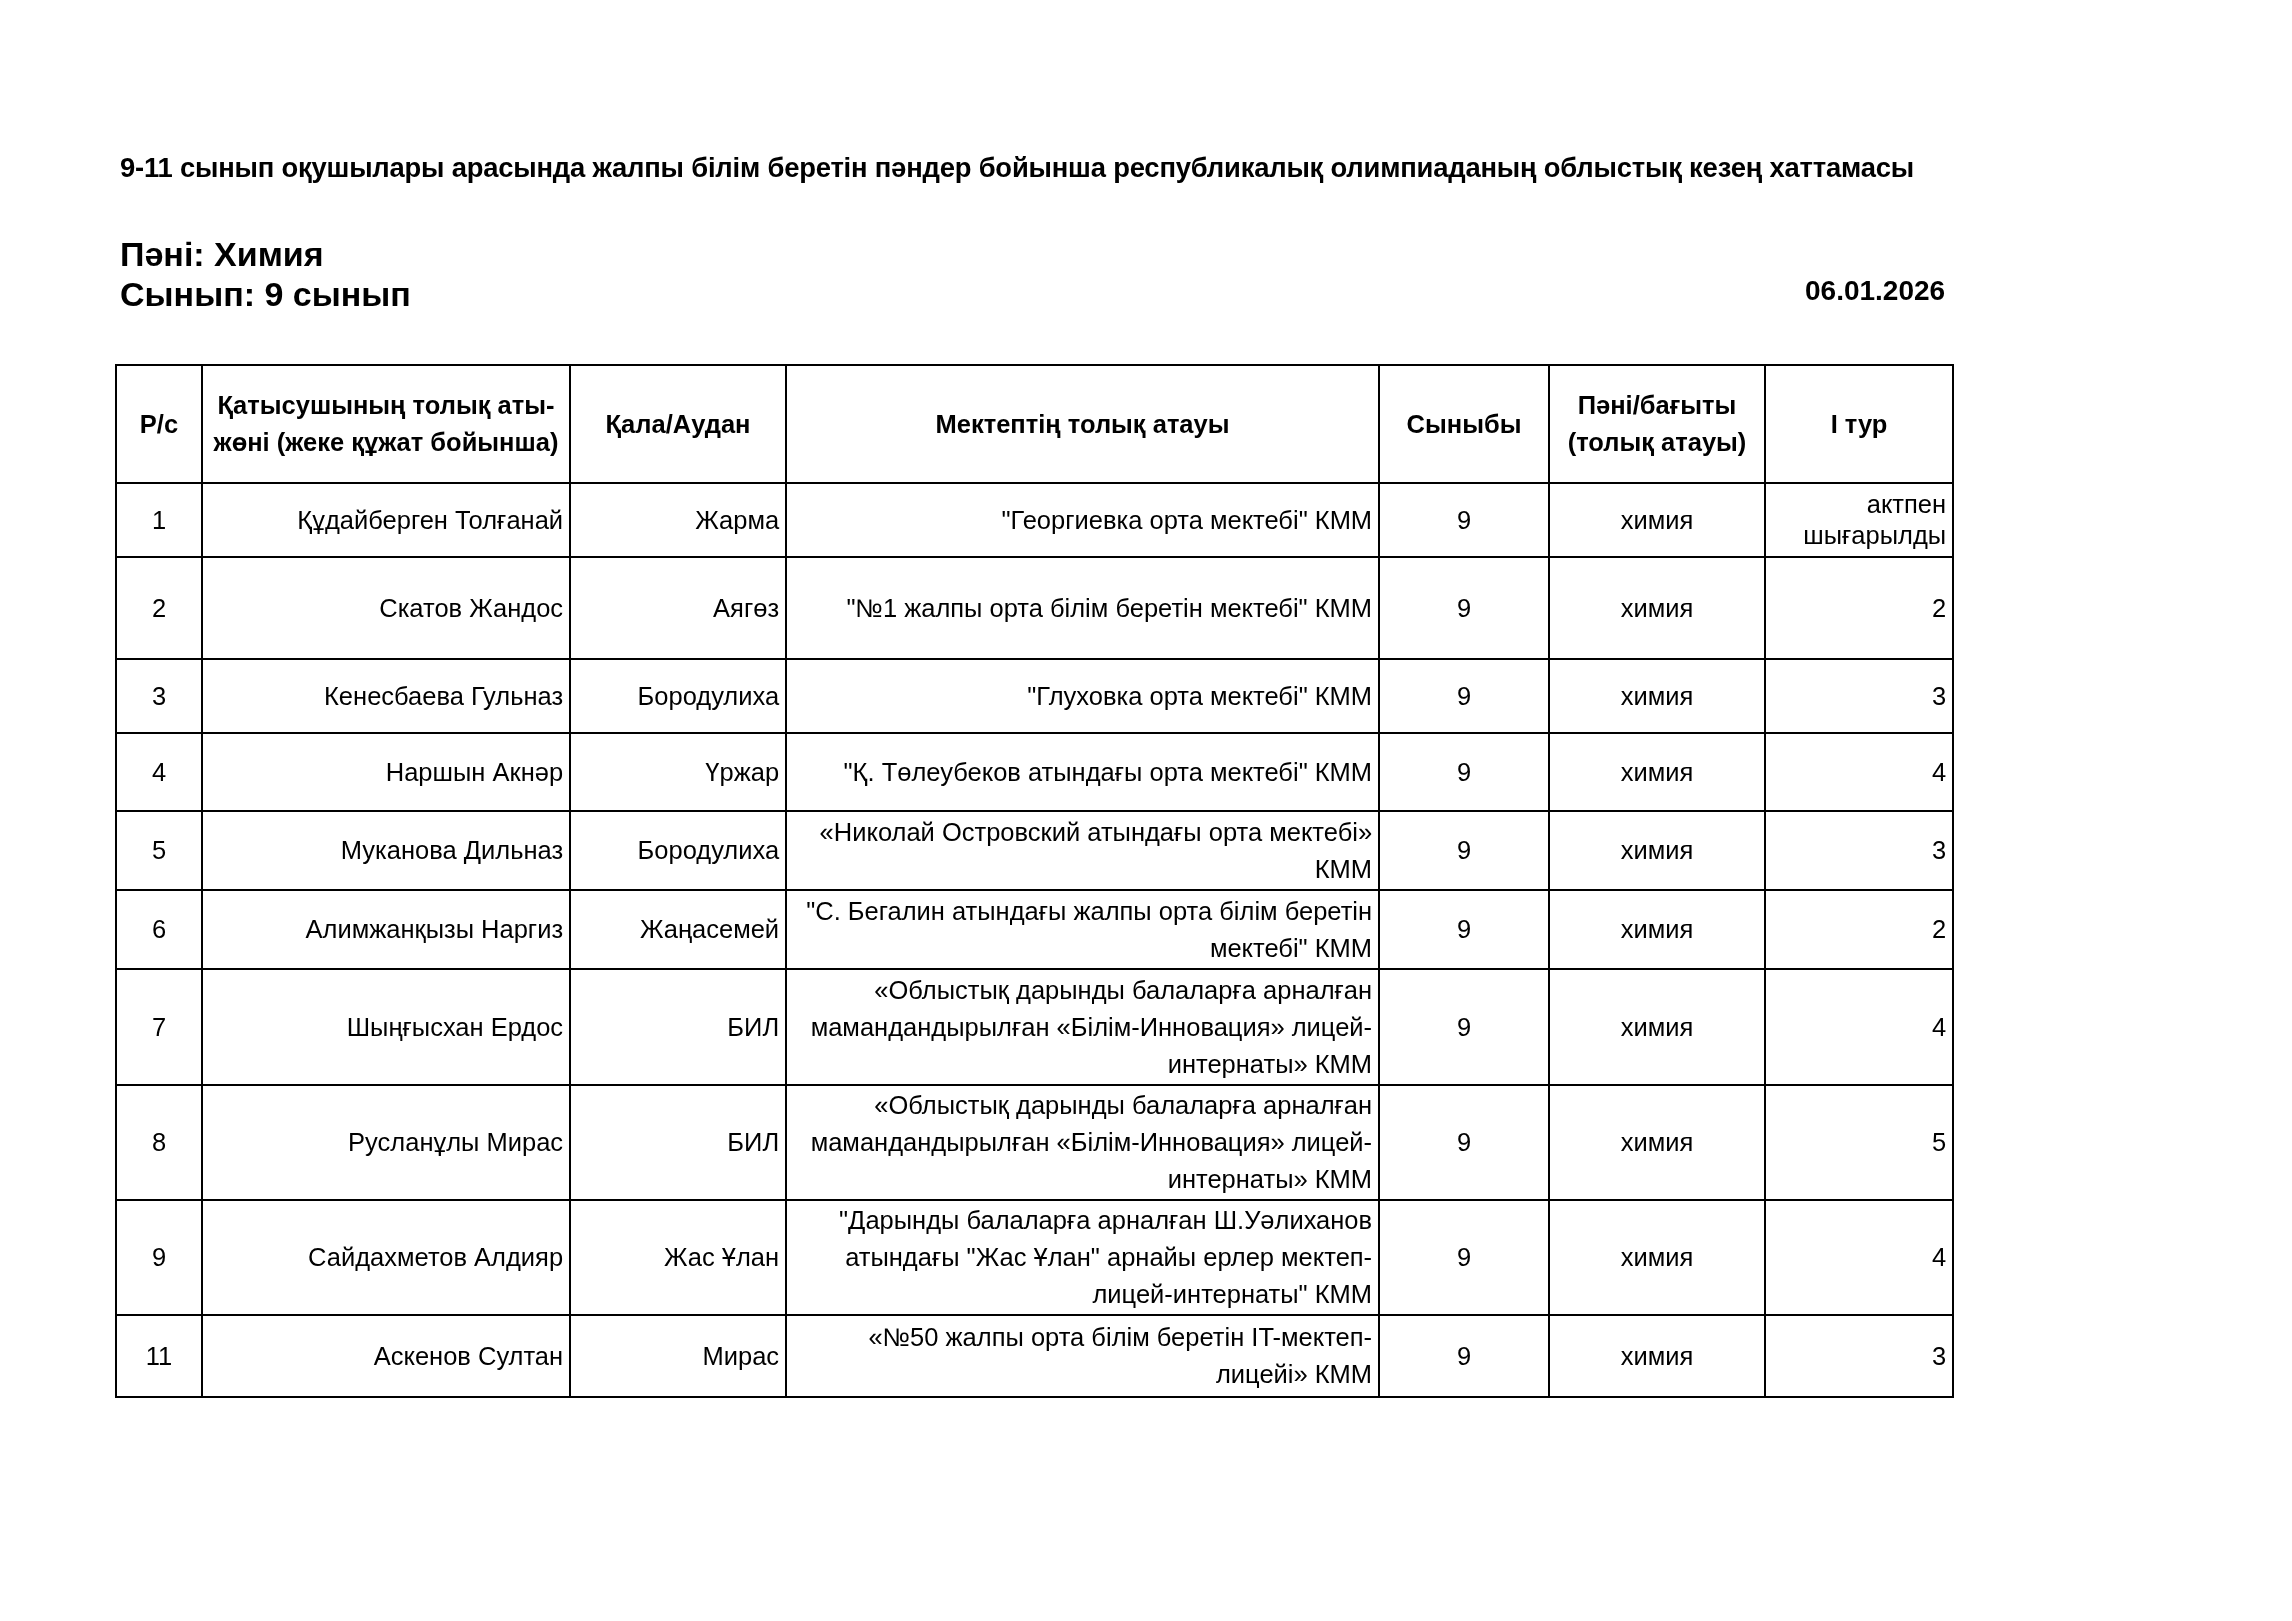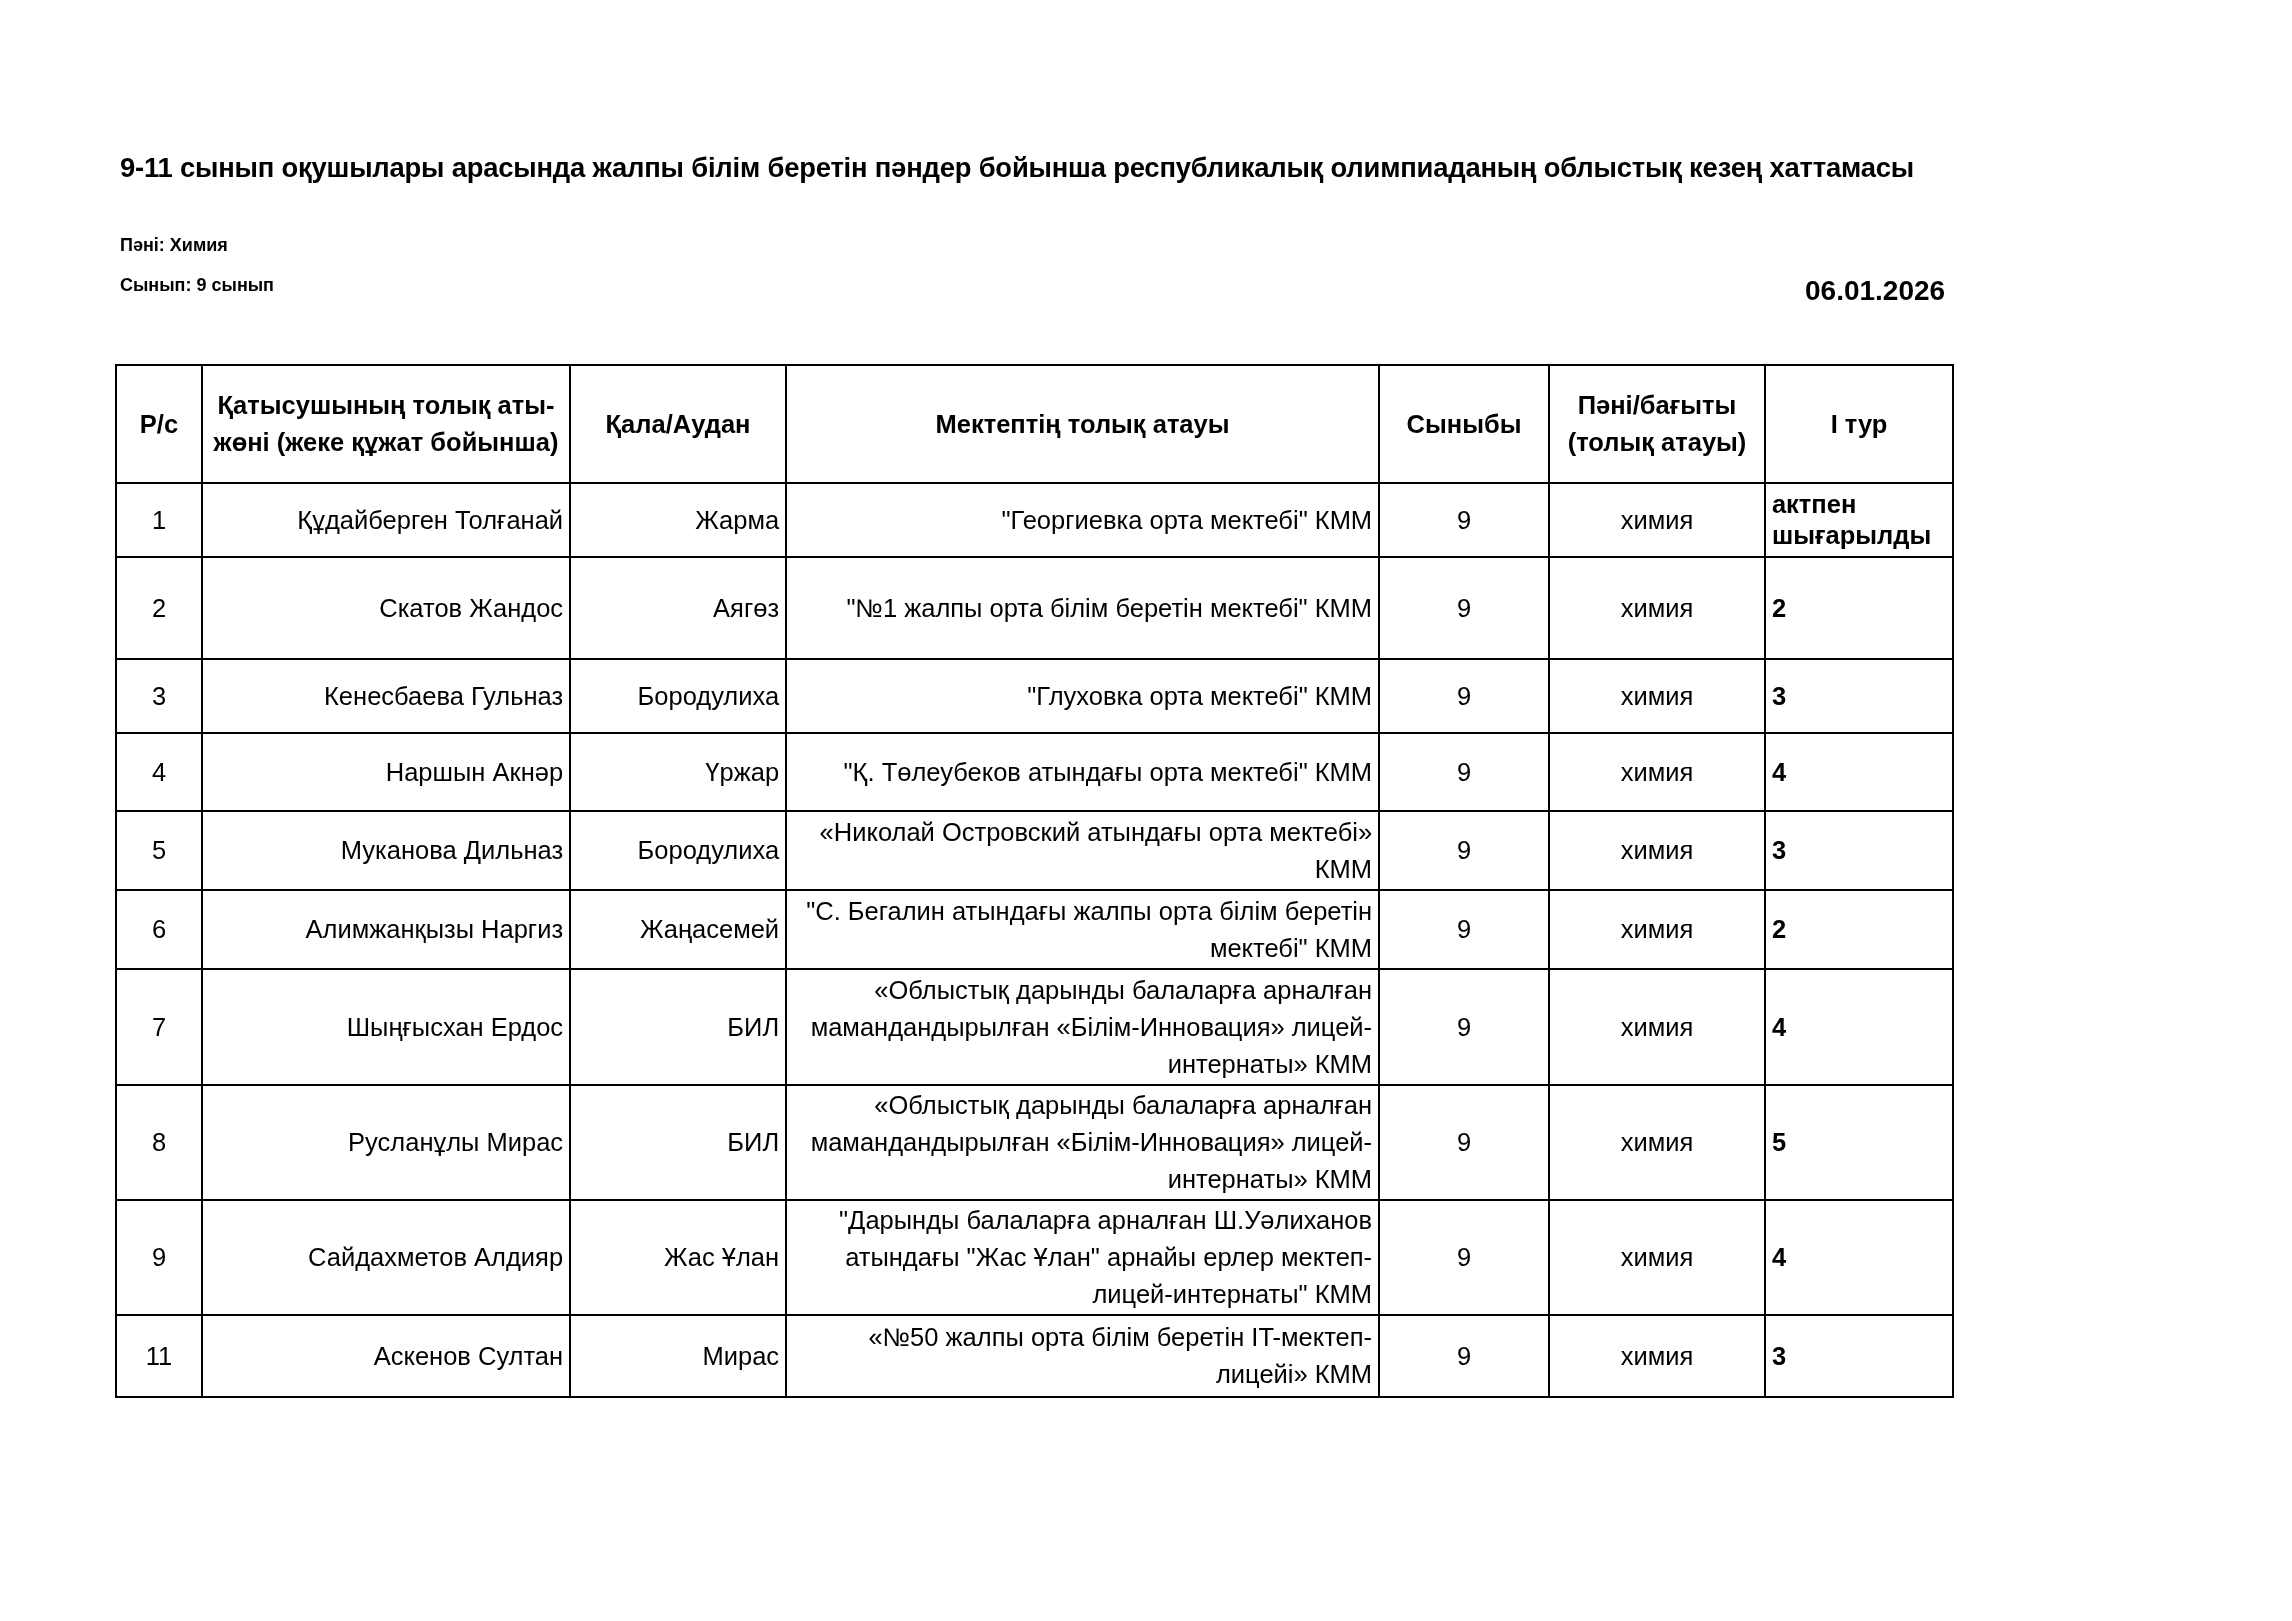--- a/index.html
+++ b/index.html
@@ -1,29 +1,29 @@
 <!DOCTYPE html>
 <html><head>
   <meta charset="utf-8">
   <style>
     html, body { margin: 0; padding: 0; background: #ffffff; }
     body { width: 2293px; height: 1621px; position: relative; overflow: hidden;
            font-family: "Liberation Sans", "DejaVu Sans", sans-serif; color: #000; }
     .title { position: absolute; left: 120px; top: 152px; font-size: 27.4px; font-weight: bold; letter-spacing: -0.2px; white-space: nowrap; }
-    .meta { position: absolute; left: 120px; font-size: 18px; font-weight: bold; white-space: nowrap; }
+    .meta { position: absolute; left: 120px; font-size: 34px; font-weight: bold; white-space: nowrap; }
     .meta.subject { top: 235px; }
     .meta.grade { top: 275px; }
     .date { position: absolute; left: 1805px; top: 275px; font-size: 28px; font-weight: bold; }
     table.protocol { position: absolute; left: 115px; top: 348px; border-collapse: collapse; table-layout: fixed; width: 1836px; margin-top: 16px; }
     table.protocol th, table.protocol td { border: 2.9px solid #000; font-size: 25.5px; line-height: 37px; padding: 0 5.9px; vertical-align: middle; }
     table.protocol th { font-weight: bold; text-align: center; height: 116px; }
     td.num { text-align: center; }
     td.left { text-align: right; }
     td.center { text-align: center; }
-    td.score { text-align: left; font-weight: bold; }
+    td.score { text-align: right; font-weight: normal; }
   </style>
 </head>
 <body>
 
 <div class="title">9-11 сынып оқушылары арасында жалпы білім беретін пәндер бойынша республикалық олимпиаданың облыстық кезең хаттамасы</div>
 <div class="meta subject">Пәні: Химия</div>
 <div class="meta grade">Сынып: 9 сынып</div>
 <div class="date">06.01.2026</div>
 
 <table class="protocol">

